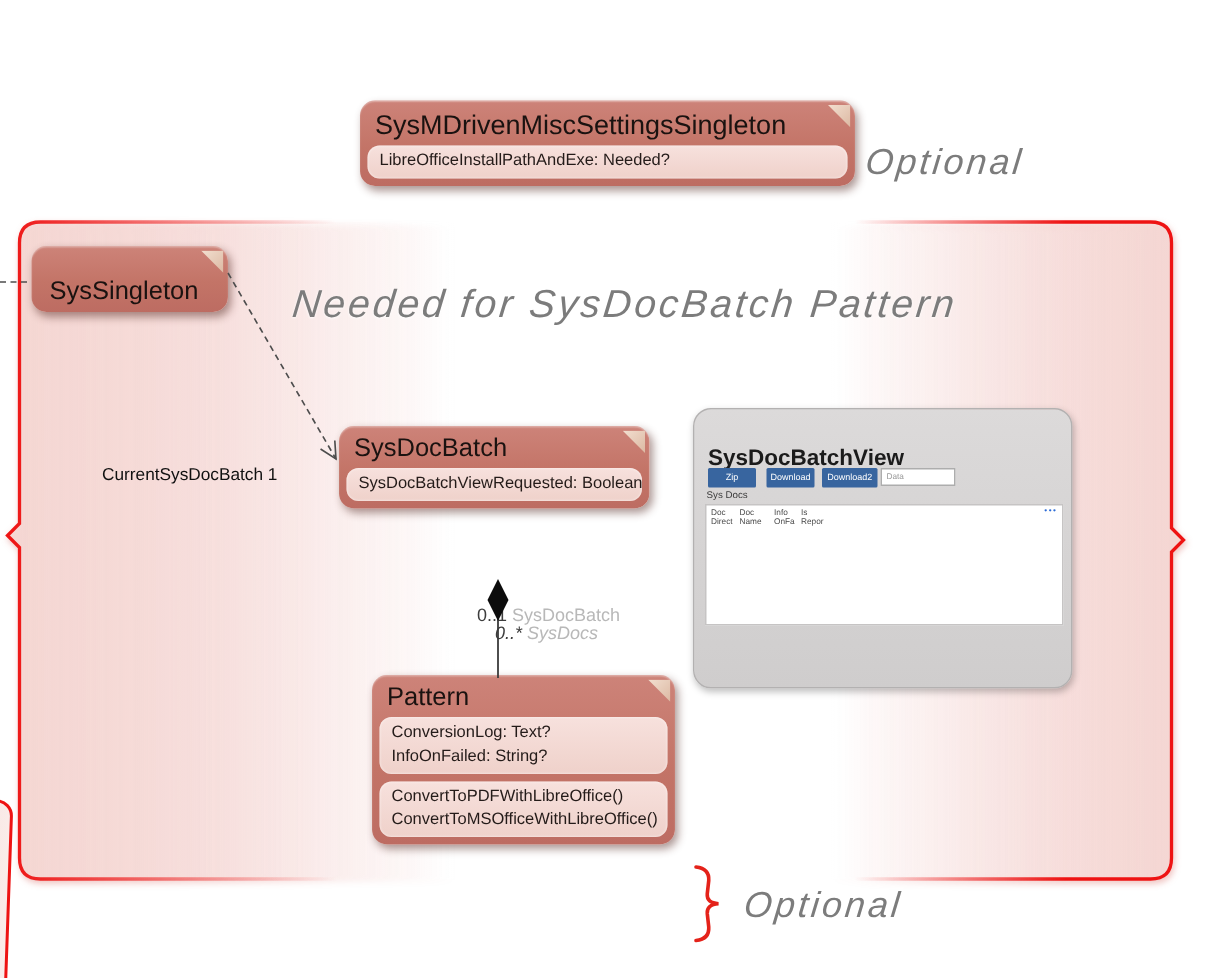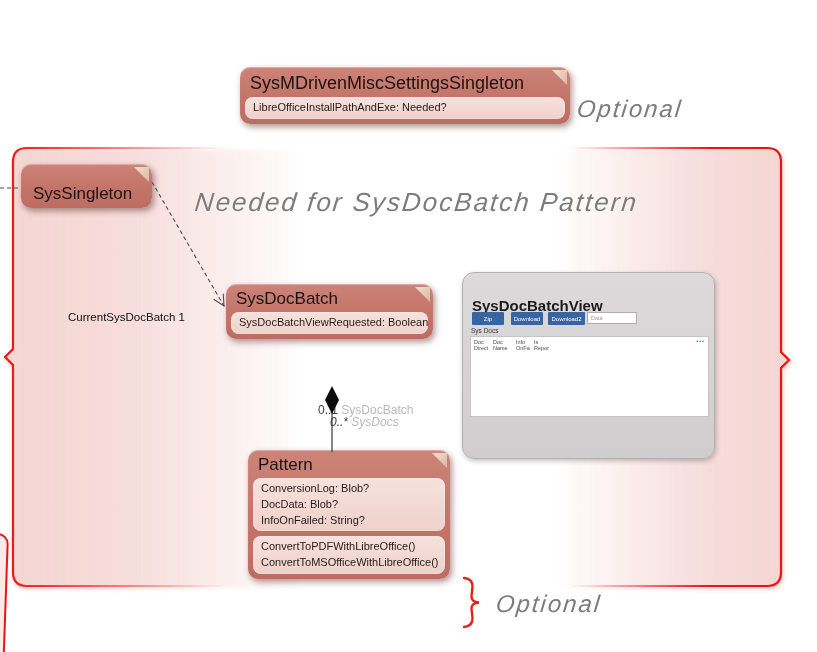--- a/index.html
+++ b/index.html
@@ -145,22 +145,21 @@
     <div class="uml-title">SysDocBatch</div>
     <div class="uml-comp">
       <div class="uml-line">SysDocBatchViewRequested: Boolean</div>
     </div>
   </div>
 
   <div class="uml-class" style="left:248px;top:450px;width:202px;">
     <div class="fold"></div>
     <div class="uml-title">Pattern</div>
     <div class="uml-comp">
-      <div class="uml-line">ConversionLog: Blob?</div>
-      <div class="uml-line">DocData: Blob?</div>
+      <div class="uml-line">ConversionLog: Text?</div>
       <div class="uml-line">InfoOnFailed: String?</div>
     </div>
     <div class="uml-comp">
       <div class="uml-line">ConvertToPDFWithLibreOffice()</div>
       <div class="uml-line">ConvertToMSOfficeWithLibreOffice()</div>
     </div>
   </div>
 
   <div class="panel">
     <div class="panel-title">SysDocBatchView</div>

